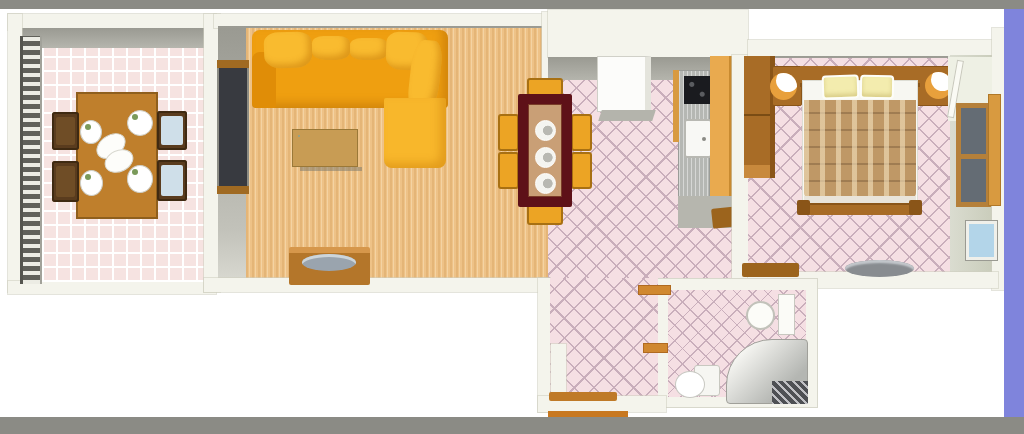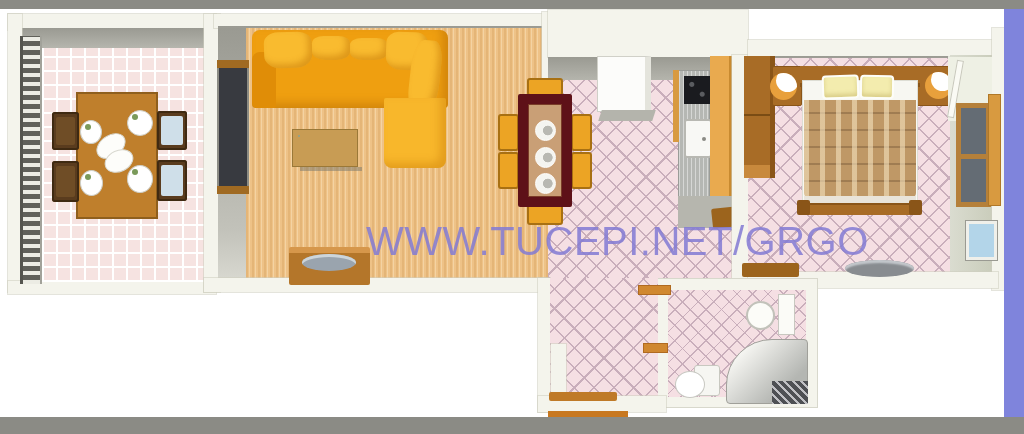--- a/index.html
+++ b/index.html
@@ -317,15 +317,14 @@
 
   <div class="wall h-left-wall"></div>
   <div class="floor-diamond h-floor"></div>
   <div class="wall h-bottom-wall"></div>
   <div class="h-threshold"></div>
   <div class="wall h-stub"></div>
   <div class="h-stub-cap"></div>
   <div class="h-shelf-1"></div>
   <div class="h-shelf-2"></div>
 
-  <div class="watermark">WWW.TUCEPI.NET/GRGO</div>
 
 </div>
 
 </body></html>

